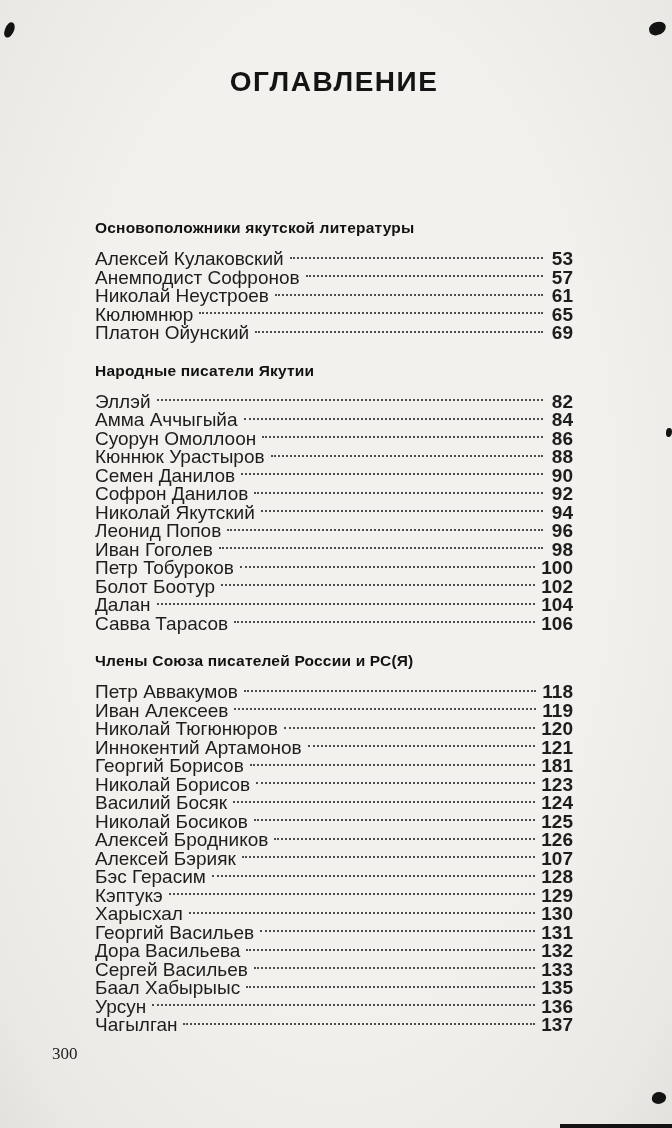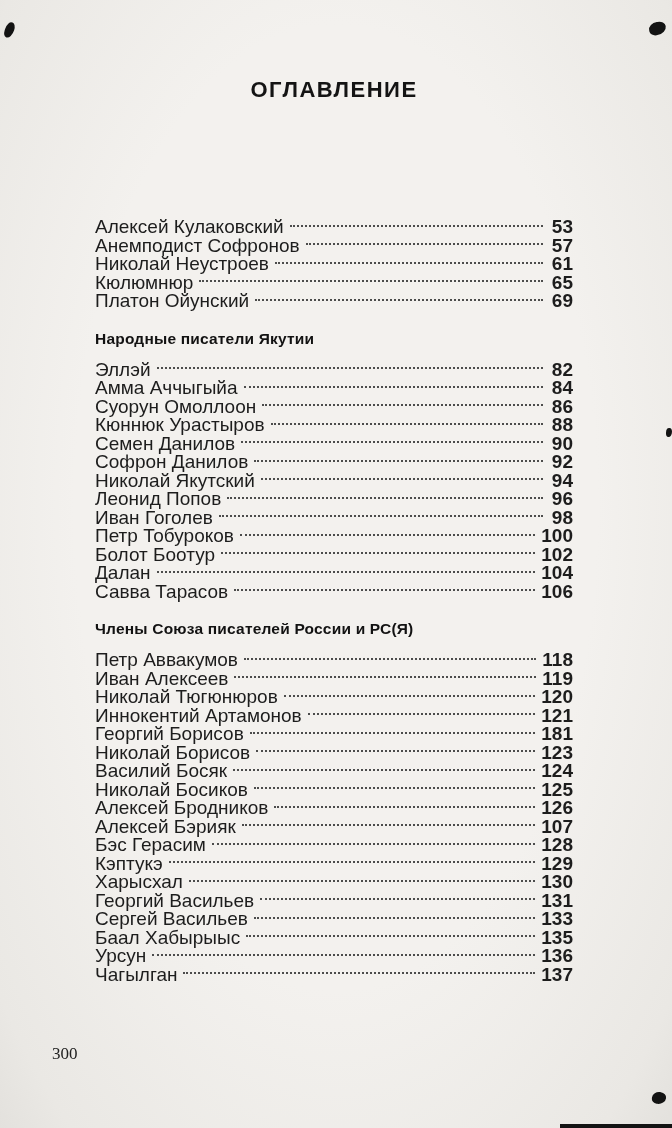--- a/index.html
+++ b/index.html
@@ -14,25 +14,25 @@
     background: radial-gradient(ellipse at 50% 45%, #f3f1ee 55%, #eae8e4 90%, #e3e1dd 100%);
     font-family: "Liberation Sans", sans-serif;
     color: #1b1b1b;
   }
   .page {
     position: absolute;
     inset: 0;
   }
   .title {
     position: absolute;
-    top: 77px;
+    top: 66px;
     left: 95px;
     width: 478px;
     text-align: center;
-    font-size: 22px;
+    font-size: 28px;
     font-weight: bold;
     letter-spacing: 1.5px;
     color: #141414;
   }
   .toc {
     position: absolute;
     top: 218px;
     left: 95px;
     width: 478px;
   }
@@ -87,20 +87,21 @@
 </style>
 </head>
 <body style="color: rgb(27, 27, 27);">
 
 <div class="page">
 
   <div class="title">ОГЛАВЛЕНИЕ</div>
 
   <div class="toc">
       <div class="section">
+        <div class="section-heading">Основоположники якутской литературы</div>
         <div class="entry">
           <span class="entry-name">Алексей Кулаковский</span>
           <span class="leader"></span>
           <span class="entry-page">53</span>
         </div>
         <div class="entry">
           <span class="entry-name">Анемподист Софронов</span>
           <span class="leader"></span>
           <span class="entry-page">57</span>
         </div>
@@ -252,20 +253,25 @@
         </div>
         <div class="entry">
           <span class="entry-name">Харысхал</span>
           <span class="leader"></span>
           <span class="entry-page">130</span>
         </div>
         <div class="entry">
           <span class="entry-name">Георгий Васильев</span>
           <span class="leader"></span>
           <span class="entry-page">131</span>
+        </div>
+        <div class="entry">
+          <span class="entry-name">Дора Васильева</span>
+          <span class="leader"></span>
+          <span class="entry-page">132</span>
         </div>
         <div class="entry">
           <span class="entry-name">Сергей Васильев</span>
           <span class="leader"></span>
           <span class="entry-page">133</span>
         </div>
         <div class="entry">
           <span class="entry-name">Баал Хабырыыс</span>
           <span class="leader"></span>
           <span class="entry-page">135</span>

